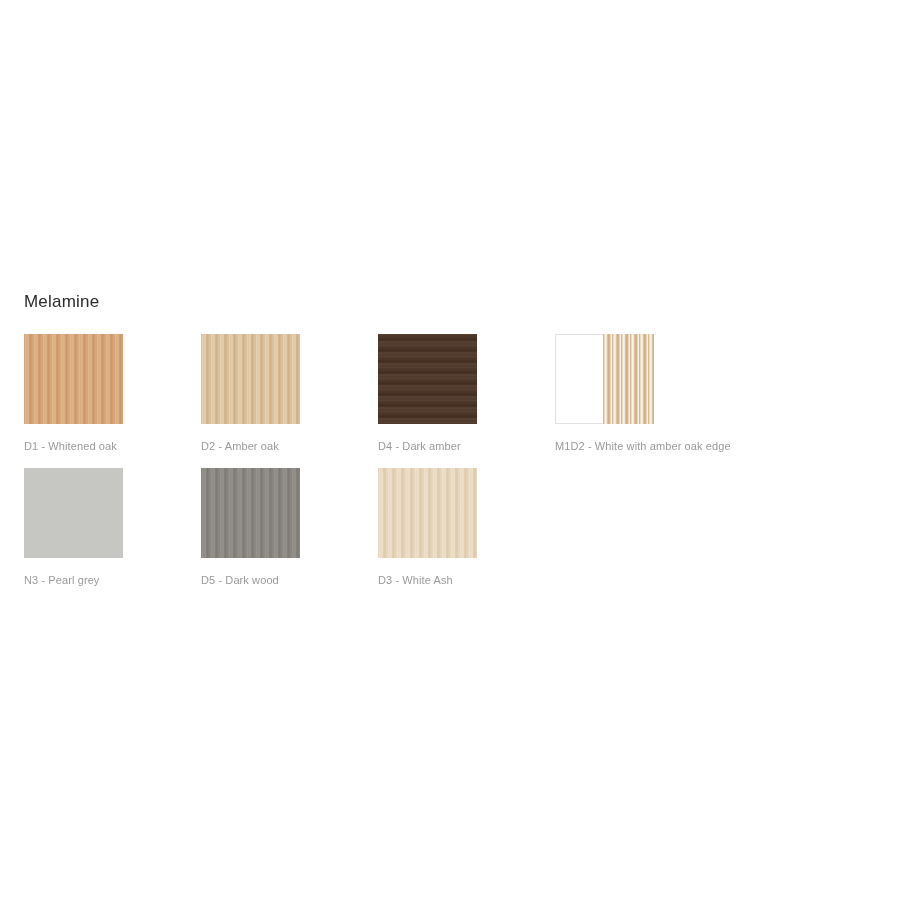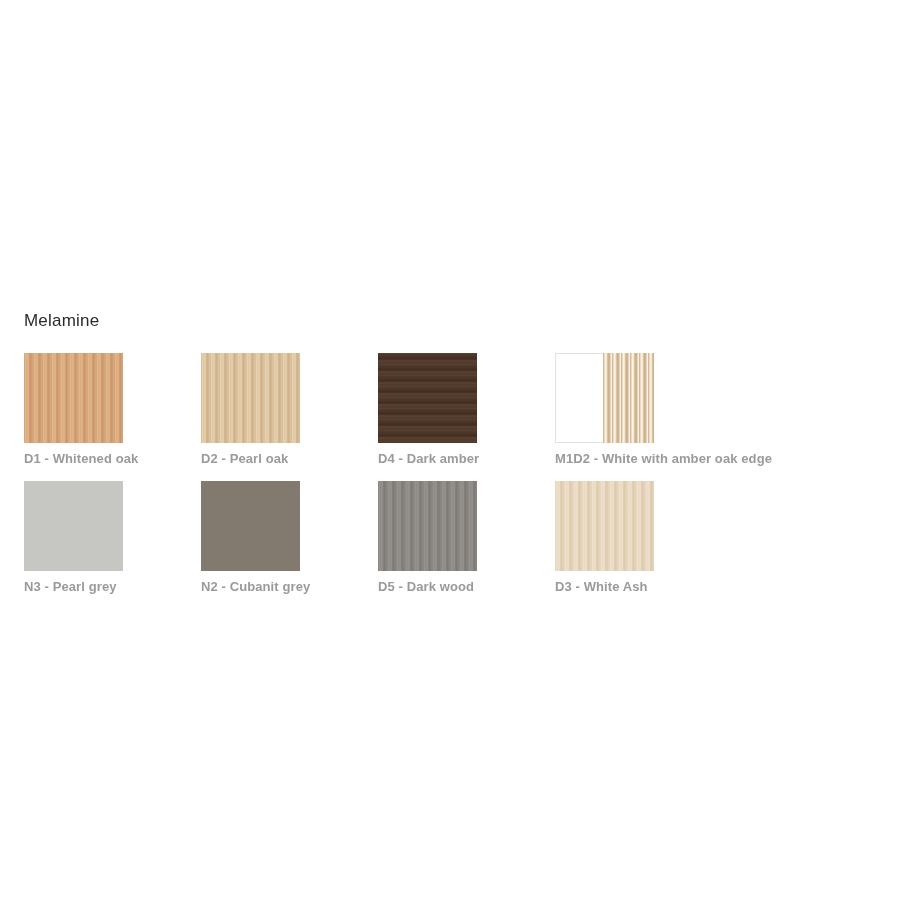--- a/index.html
+++ b/index.html
@@ -19,21 +19,21 @@
   .page {
     position: relative;
     width: 900px;
     height: 900px;
     background: #ffffff;
   }
 
   .panel {
     position: absolute;
     left: 0;
-    top: 311px;
+    top: 292px;
     width: 900px;
   }
 
   .section-title {
     margin: 0 0 22px 24px;
     font-size: 17px;
     font-weight: 400;
     color: #2b2b2b;
     letter-spacing: 0.2px;
     line-height: 20px;
@@ -72,27 +72,26 @@
     background: #ffffff;
     box-sizing: border-box;
   }
 
   .swatch-chip .grain {
     position: absolute;
     inset: 0;
   }
 
   .swatch-caption {
-    margin-top: 10px;
-    font-size: 13px;
+    margin-top: 16px;
+    font-size: 11px;
     line-height: 12px;
     color: #9a9a9a;
     white-space: nowrap;
     letter-spacing: 0.1px;
-    font-weight: bold;
   }
 
   
 
   
   .grain-vert {
     background-repeat: repeat;
   }
 
   
@@ -124,21 +123,21 @@
           <div class="swatch-cell">
             <div class="swatch-chip">
               <div class="grain grain-vert" style="background-color: rgb(217, 170, 124); background-image: repeating-linear-gradient(90deg, rgb(201, 148, 101) 0px, rgb(227, 187, 146) 1px, rgb(217, 170, 124) 3px, rgb(227, 187, 146) 4px, rgb(201, 148, 101) 6px, rgb(217, 170, 124) 9px), repeating-linear-gradient(90deg, rgba(0, 0, 0, 0.05) 0px, rgba(0, 0, 0, 0) 11px, rgba(255, 255, 255, 0.06) 17px, rgba(0, 0, 0, 0) 26px);"></div>
             </div>
             <div class="swatch-caption">D1 - Whitened oak</div>
           </div>
           <div class="swatch-cell">
             <div class="swatch-chip">
               <div class="grain grain-vert" style="background-color: rgb(221, 196, 159); background-image: repeating-linear-gradient(90deg, rgb(205, 174, 133) 0px, rgb(232, 213, 182) 1px, rgb(221, 196, 159) 3px, rgb(232, 213, 182) 4px, rgb(205, 174, 133) 6px, rgb(221, 196, 159) 9px), repeating-linear-gradient(90deg, rgba(0, 0, 0, 0.05) 0px, rgba(0, 0, 0, 0) 11px, rgba(255, 255, 255, 0.06) 17px, rgba(0, 0, 0, 0) 26px);"></div>
             </div>
-            <div class="swatch-caption">D2 - Pearl oak</div>
+            <div class="swatch-caption">D2 - Amber oak</div>
           </div>
           <div class="swatch-cell">
             <div class="swatch-chip">
               <div class="grain grain-horz" style="background-color: rgb(78, 56, 42); background-image: repeating-linear-gradient(0deg, rgb(65, 45, 32) 0px, rgb(91, 67, 51) 1px, rgb(78, 56, 42) 3px, rgb(91, 67, 51) 5px, rgb(65, 45, 32) 7px, rgb(78, 56, 42) 11px), repeating-linear-gradient(0deg, rgba(0, 0, 0, 0.1) 0px, rgba(0, 0, 0, 0) 14px, rgba(255, 255, 255, 0.05) 22px, rgba(0, 0, 0, 0) 33px);"></div>
             </div>
             <div class="swatch-caption">D4 - Dark amber</div>
           </div>
           <div class="swatch-cell wide">
             <div class="swatch-chip">
               <div class="split-left" style="width: 48%; background: rgb(255, 255, 255); border-top: 1px solid rgb(226, 226, 226); border-left: 1px solid rgb(226, 226, 226); border-bottom: 1px solid rgb(226, 226, 226); box-sizing: border-box;"></div>
@@ -149,26 +148,20 @@
         </div>
       <div class="swatch-row">
           <div class="swatch-cell">
             <div class="swatch-chip">
               <div class="grain grain-flat" style="background-color: rgb(198, 198, 194);"></div>
             </div>
             <div class="swatch-caption">N3 - Pearl grey</div>
           </div>
           <div class="swatch-cell">
             <div class="swatch-chip">
-              <div class="grain grain-flat" style="background-color: rgb(131, 122, 111);"></div>
-            </div>
-            <div class="swatch-caption">N2 - Cubanit grey</div>
-          </div>
-          <div class="swatch-cell">
-            <div class="swatch-chip">
               <div class="grain grain-vert" style="background-color: rgb(139, 135, 130); background-image: repeating-linear-gradient(90deg, rgb(124, 120, 116) 0px, rgb(154, 150, 145) 1px, rgb(139, 135, 130) 3px, rgb(154, 150, 145) 4px, rgb(124, 120, 116) 6px, rgb(139, 135, 130) 9px), repeating-linear-gradient(90deg, rgba(0, 0, 0, 0.05) 0px, rgba(0, 0, 0, 0) 11px, rgba(255, 255, 255, 0.06) 17px, rgba(0, 0, 0, 0) 26px);"></div>
             </div>
             <div class="swatch-caption">D5 - Dark wood</div>
           </div>
           <div class="swatch-cell">
             <div class="swatch-chip">
               <div class="grain grain-vert" style="background-color: rgb(231, 215, 191); background-image: repeating-linear-gradient(90deg, rgb(220, 200, 169) 0px, rgb(240, 228, 210) 1px, rgb(231, 215, 191) 3px, rgb(240, 228, 210) 4px, rgb(220, 200, 169) 6px, rgb(231, 215, 191) 9px), repeating-linear-gradient(90deg, rgba(0, 0, 0, 0.05) 0px, rgba(0, 0, 0, 0) 11px, rgba(255, 255, 255, 0.06) 17px, rgba(0, 0, 0, 0) 26px);"></div>
             </div>
             <div class="swatch-caption">D3 - White Ash</div>
           </div>

